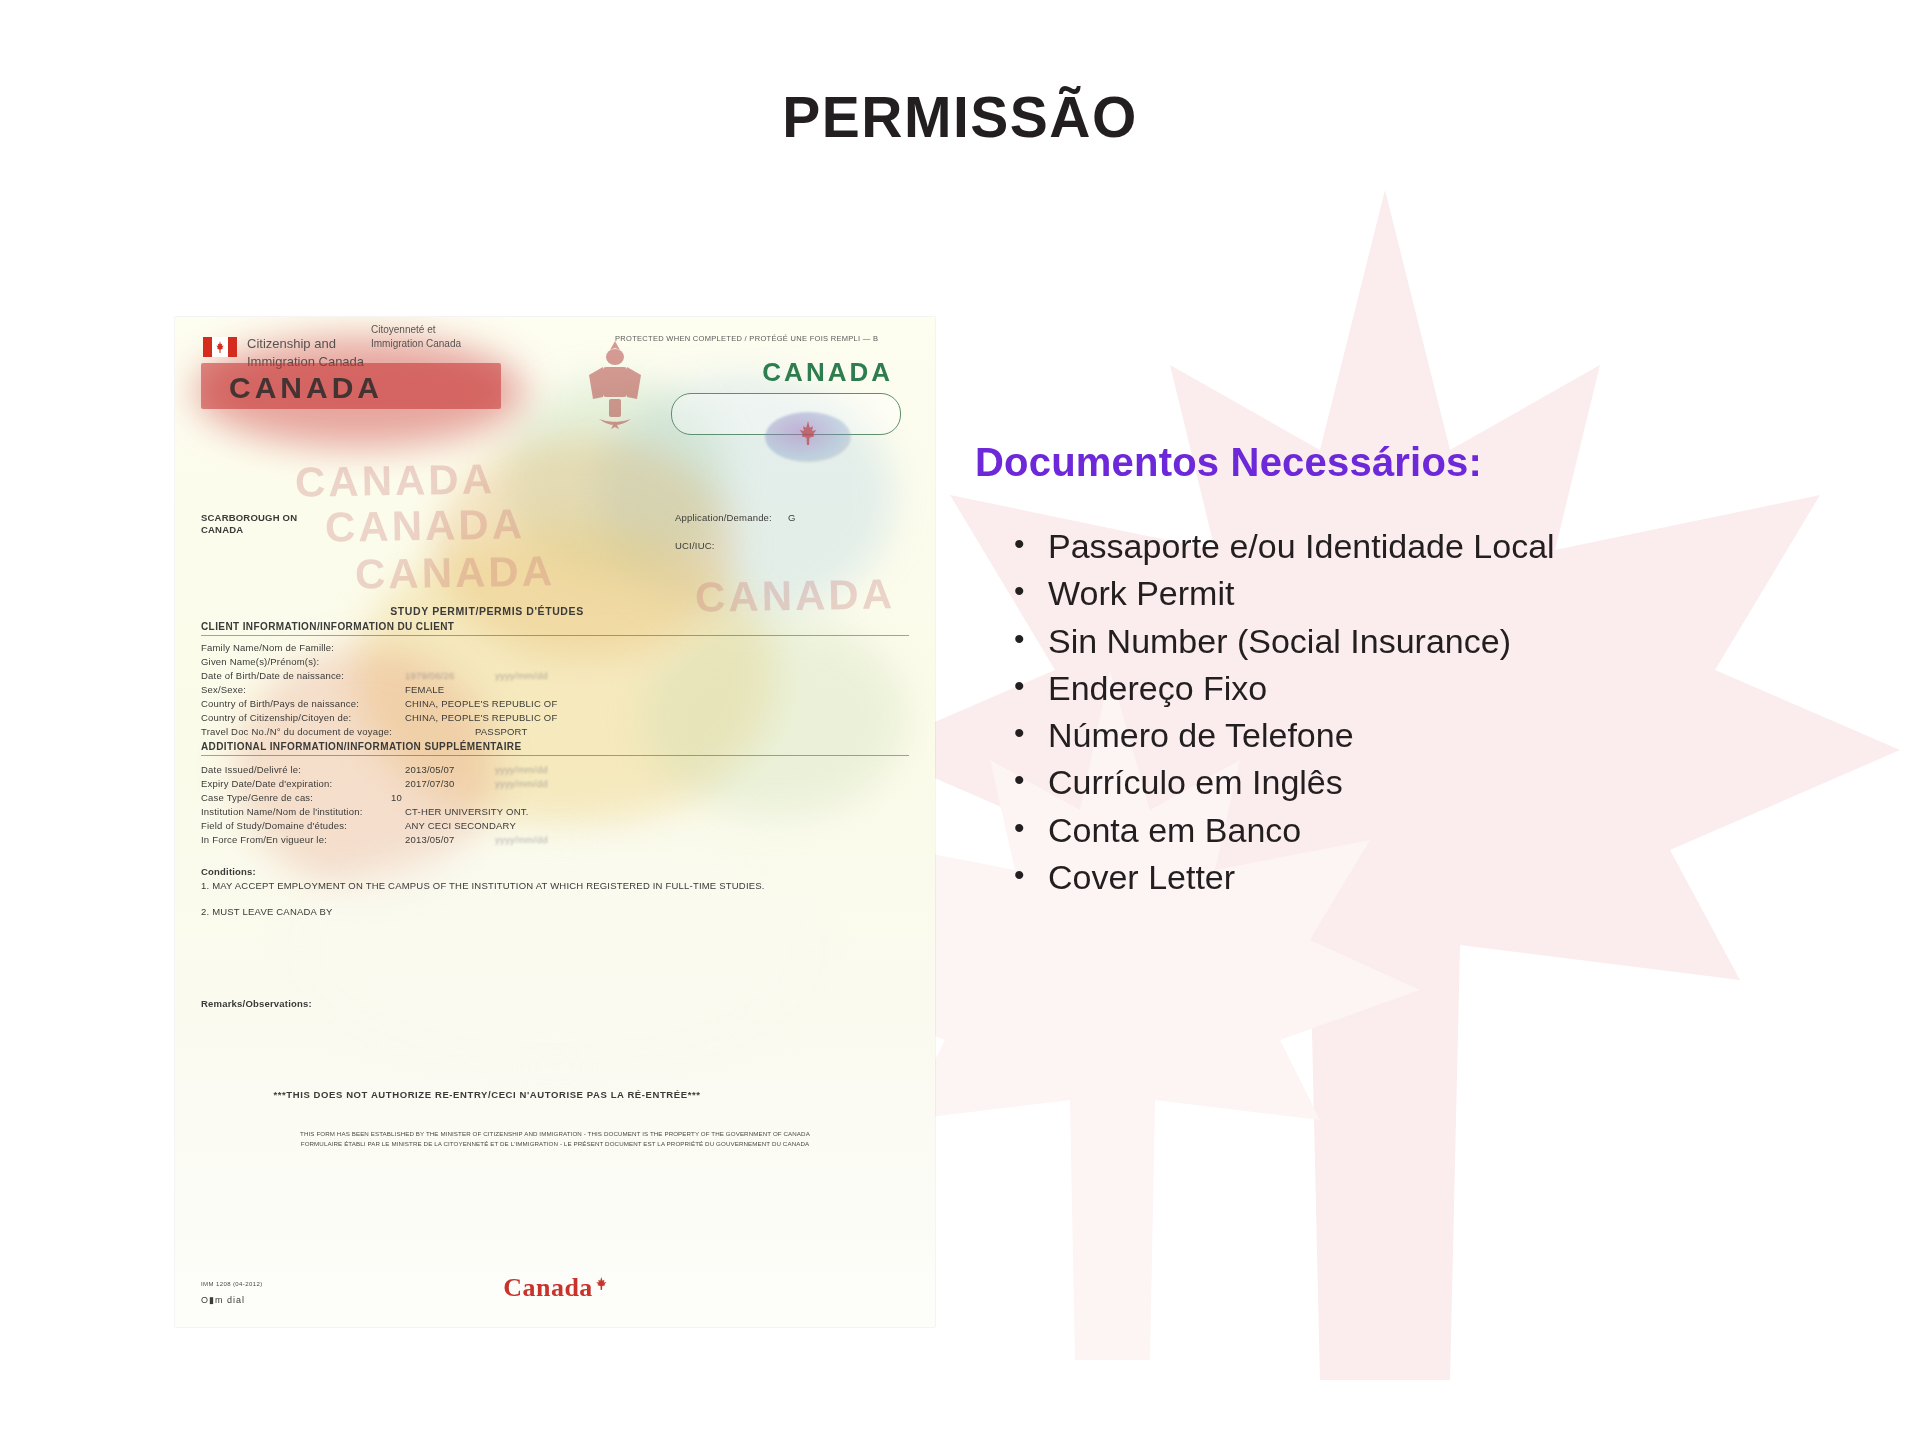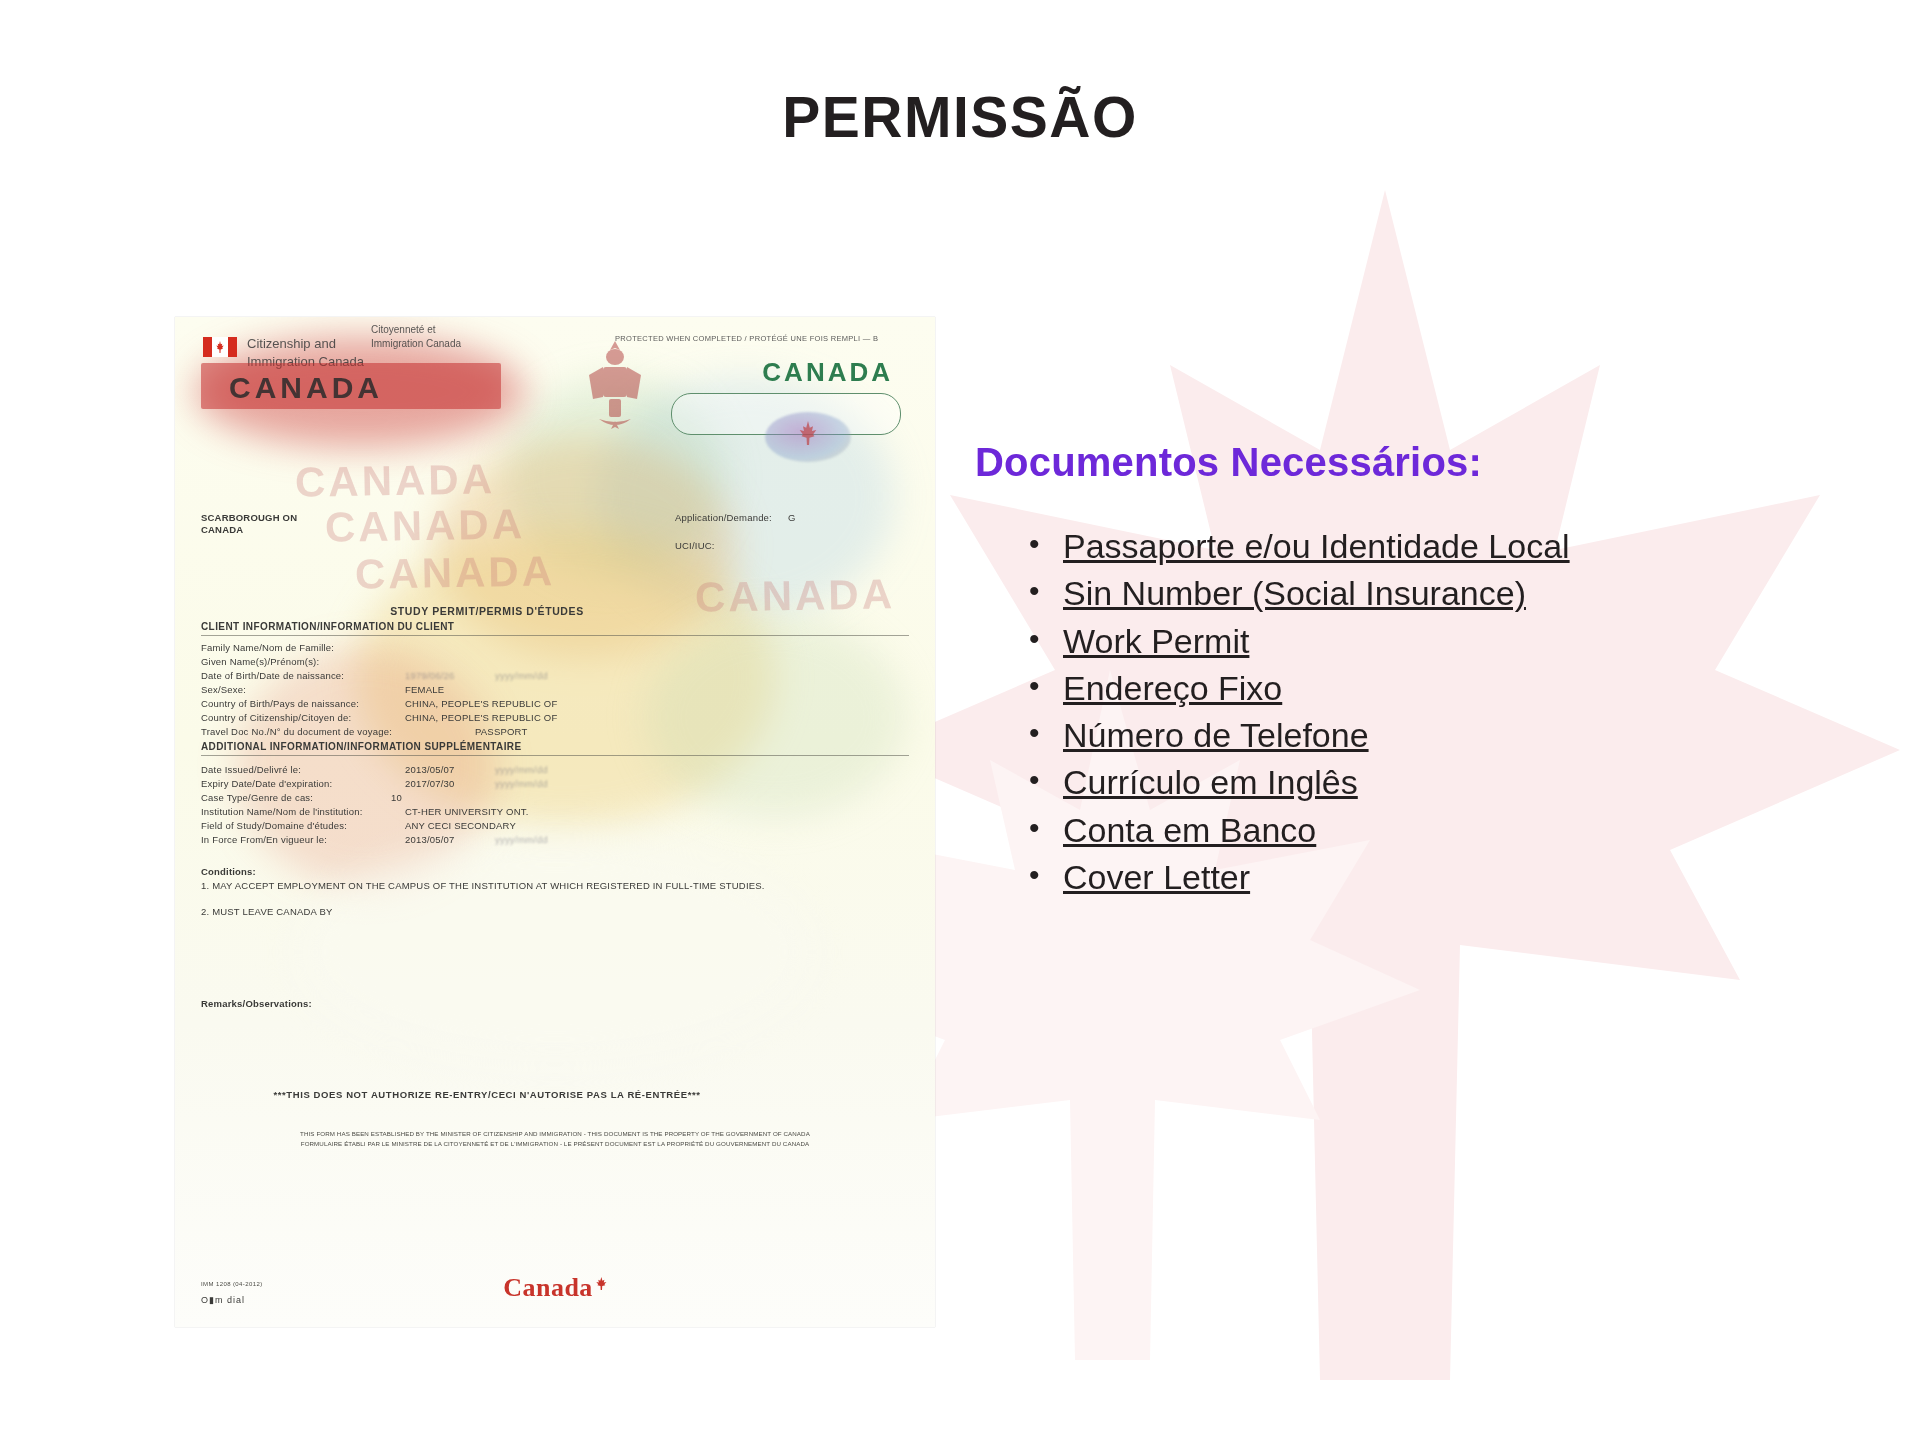--- a/index.html
+++ b/index.html
@@ -64,23 +64,22 @@
   }
   .docs-title {
     font-size: 40px;
     font-weight: bold;
     letter-spacing: 0.2px;
     margin-bottom: 38px;
     color: #6d28d9;
   }
   ul.docs-list {
     list-style: none;
-    margin: 16px;
+    margin: 1px;
     padding: 0 0 0 30px;
-    text-decoration: underline;
   }
   ul.docs-list li {
     font-size: 34px;
     line-height: 1.39;
     color: #231f20;
     position: relative;
     padding-left: 42px;
   }
   ul.docs-list li::before {
     content: "\2022";
@@ -373,21 +372,21 @@
 
   <div class="canada-wordmark">
     <span>Canada</span><span class="wordmark-flag"></span>
   </div>
 </div>
 
 <div class="docs-panel">
   <div class="docs-title">Documentos Necessários:</div>
   <ul class="docs-list">
     <li>Passaporte e/ou Identidade Local</li>
+    <li>Work Permit</li>
     <li>Sin Number (Social Insurance)</li>
-    <li>Work Permit</li>
     <li>Endereço Fixo</li>
     <li>Número de Telefone</li>
     <li>Currículo em Inglês</li>
     <li>Conta em Banco</li>
     <li>Cover Letter</li>
   </ul>
 </div>
 
 </body></html>

